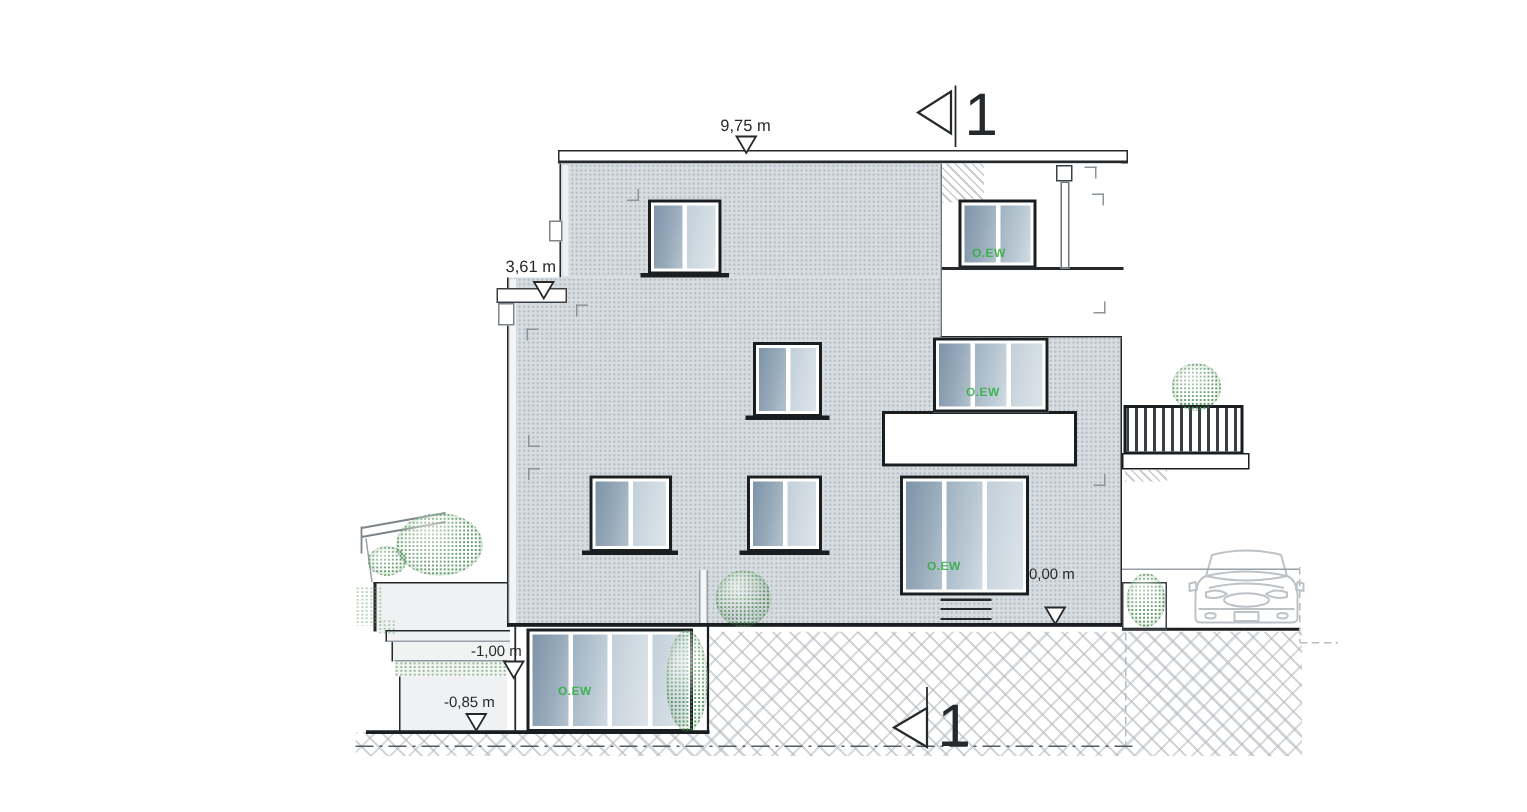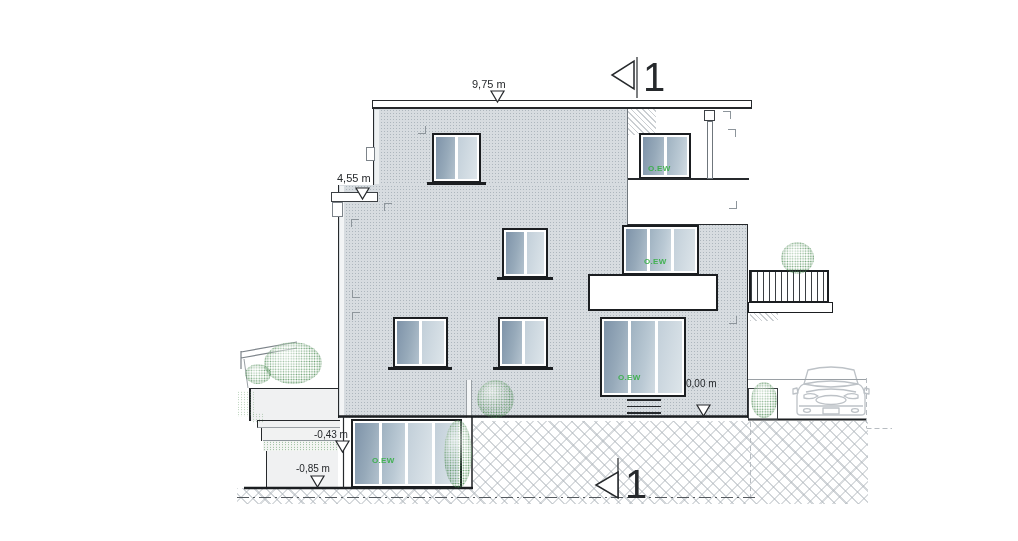--- a/index.html
+++ b/index.html
@@ -169,24 +169,24 @@
       </g>
       <g fill="#fff" stroke="#26292c" stroke-width="1.5">
         <path d="M637,57 V98" stroke-width="1.2"></path>
         <polygon points="634,61 634,89 612,75"></polygon>
         <path d="M618,458 V498" stroke-width="1.2"></path>
         <polygon points="618,472 618,498 596,485"></polygon>
       </g>
     </g>
   </svg>
 
-  <div class="abs dimlabel z40" style="left:472px;top:78px;width:50px;">9,75 m</div>
-  <div class="abs dimlabel z40" style="left:337px;top:172px">4,55 m</div>
+  <div class="abs dimlabel z40" style="left:472px;top:78px;width:50px;text-align:center">9,75 m</div>
+  <div class="abs dimlabel z40" style="left:337px;top:172px">3,61 m</div>
   <div class="abs dimlabel sm z40" style="left:686px;top:378px">0,00 m</div>
-  <div class="abs dimlabel sm z40" style="left:314px;top:429px">-0,43 m</div>
+  <div class="abs dimlabel sm z40" style="left:314px;top:429px">-1,00 m</div>
   <div class="abs dimlabel sm z40" style="left:296px;top:463px">-0,85 m</div>
   <div class="abs secnum z40" style="left:643px;top:57px">1</div>
   <div class="abs secnum z40" style="left:625px;top:464px">1</div>
 
   <div class="abs greentag z40" style="left:648px;top:164px">O.EW</div>
   <div class="abs greentag z40" style="left:644px;top:257px">O.EW</div>
   <div class="abs greentag z40" style="left:618px;top:373px">O.EW</div>
   <div class="abs greentag z40" style="left:372px;top:456px">O.EW</div>
 
   <div class="abs bush z50" style="left:264px;top:342px;width:58px;height:42px"></div>

